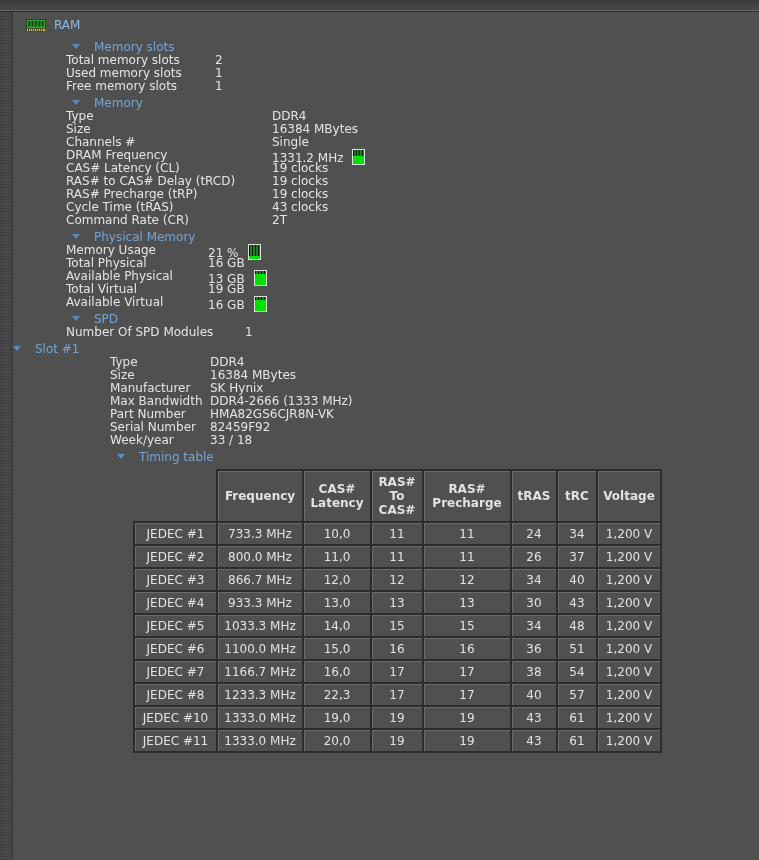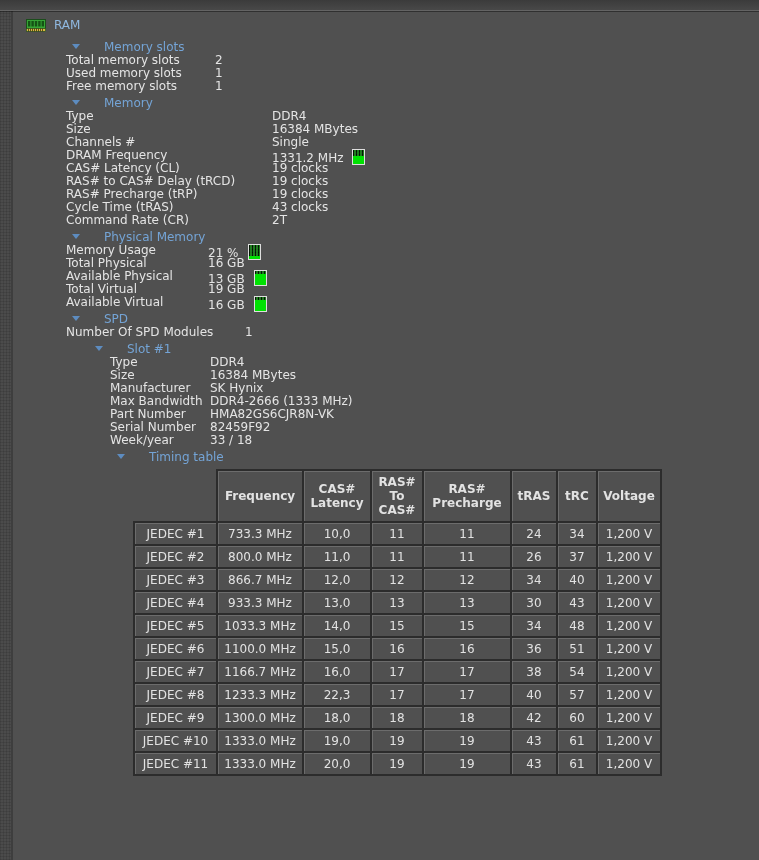--- a/index.html
+++ b/index.html
@@ -17,22 +17,22 @@
     position:absolute;top:11px;left:0;bottom:0;width:11px;
     background-color:#4b4b4b;
     background-image:
       repeating-linear-gradient(0deg,rgba(0,0,0,.10) 0 1px,transparent 1px 3px),
       repeating-linear-gradient(90deg,rgba(0,0,0,.10) 0 1px,transparent 1px 3px);
     border-right:2px solid #3e3e3e;
   }
   .content{position:absolute;left:13px;top:11px;width:746px}
   .root-row{display:flex;gap:8px;margin:7px 0 5px 13px;height:16px}
   .root-label{color:#8fb8e0}
-  .sec-header{display:flex;align-items:center;gap:24px;height:15px;margin-top:2px;color:#74a4d6;cursor:pointer;white-space:nowrap}
-  .lvl-1{padding-left:59px}.lvl-2{padding-left:82px}.lvl-3{padding-left:104px}
+  .sec-header{display:flex;align-items:center;gap:14px;height:15px;margin-top:2px;color:#74a4d6;cursor:pointer;white-space:nowrap}
+  .lvl-1{padding-left:59px}.lvl-2{}.lvl-3{padding-left:104px}
   .tri{width:0;height:0;border-left:4px solid transparent;border-right:4px solid transparent;border-top:5px solid #5d8cc0;flex:0 0 auto}
   .kv-row{position:relative;height:13px;line-height:13px;white-space:nowrap}
   .ilvl-1 .kv-row{padding-left:53px}
   .ilvl-2 .kv-row{padding-left:97px}
   .kv-value{position:absolute;top:0;line-height:13px}
   .items-memory-slots .kv-value{left:202px}
   .items-memory .kv-value{left:259px}
   .items-physical-memory .kv-value{left:195px}
   .items-spd .kv-value{left:232px}
   .items-slot-1 .kv-value{left:197px}
@@ -235,30 +235,20 @@
             <th class="rowhdr">JEDEC #8</th>
             <td>1233.3 MHz</td>
             <td>22,3</td>
             <td>17</td>
             <td>17</td>
             <td>40</td>
             <td>57</td>
             <td>1,200 V</td>
           </tr>
           <tr>
-            <th class="rowhdr">JEDEC #9</th>
-            <td>1300.0 MHz</td>
-            <td>18,0</td>
-            <td>18</td>
-            <td>18</td>
-            <td>42</td>
-            <td>60</td>
-            <td>1,200 V</td>
-          </tr>
-          <tr>
             <th class="rowhdr">JEDEC #10</th>
             <td>1333.0 MHz</td>
             <td>19,0</td>
             <td>19</td>
             <td>19</td>
             <td>43</td>
             <td>61</td>
             <td>1,200 V</td>
           </tr>
           <tr>

